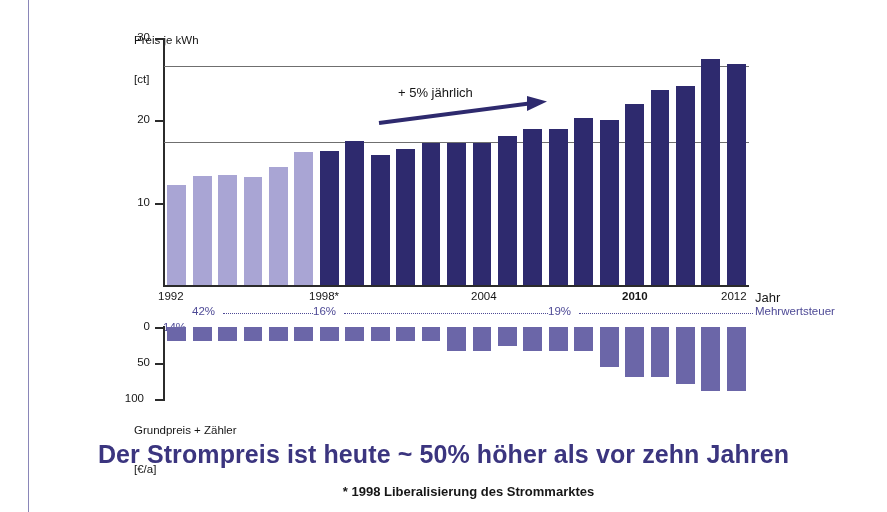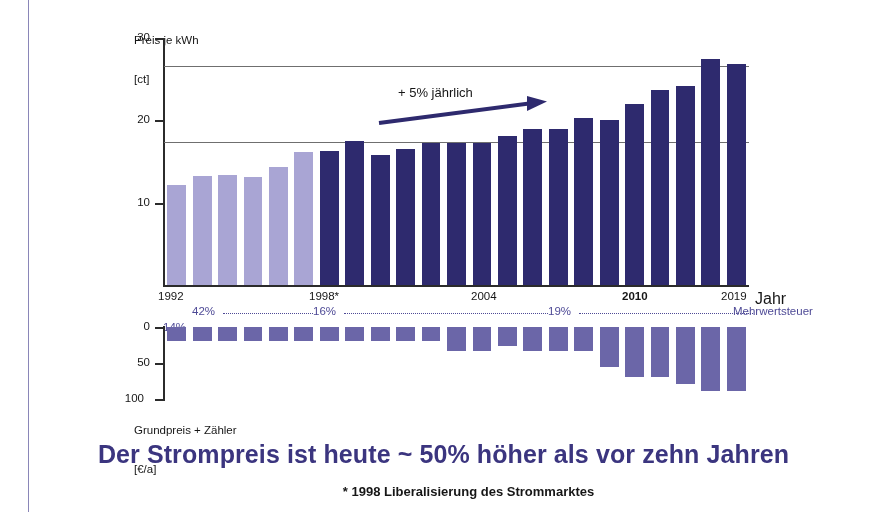--- a/index.html
+++ b/index.html
@@ -94,31 +94,31 @@
   }
   .x-label {
     position: absolute;
     font-size: 11.5px;
     color: #161616;
     top: 290px;
     white-space: pre;
   }
   .jahr-label {
     position: absolute;
-    font-size: 16px;
+    font-size: 13px;
     color: #161616;
     left: 755px;
     top: 290px;
     text-align: right;
   }
   .mwst-label {
     position: absolute;
     font-size: 11.5px;
     color: #4e4a96;
-    left: 733px;
+    left: 755px;
     top: 305px;
   }
   .mwst-row {
     position: absolute;
     top: 305px;
     left: 163px;
     width: 590px;
     height: 14px;
   }
   .mwst-val {
@@ -280,21 +280,21 @@
     <div class="annotation">+ 5% jährlich</div>
     <svg class="arrow-svg" width="185" height="35" viewBox="0 0 185 35">
       <line x1="4" y1="28" x2="158" y2="8" stroke="#2e2a6e" stroke-width="4"></line>
       <polygon points="152,1 172,6.5 152,16" fill="#2e2a6e"></polygon>
     </svg>
 
     <div class="x-label" style="left:158px;">1992</div>
     <div class="x-label" style="left:309px;">1998*</div>
     <div class="x-label" style="left:471px;">2004</div>
     <div class="x-label" style="left:622px;font-weight:bold;">2010</div>
-    <div class="x-label" style="left:721px;">2019</div>
+    <div class="x-label" style="left:721px;">2012</div>
 
     <div class="jahr-label">Jahr</div>
     <div class="mwst-label">Mehrwertsteuer</div>
 
     <div class="mwst-row">
       <div class="mwst-val" style="left:0px;margin-top:16px;">14%</div>
       <div class="mwst-val" style="left:29px;">42%</div>
       <div class="dots" style="left:60px; width:90px;"></div>
       <div class="mwst-val" style="left:150px;">16%</div>
       <div class="dots" style="left:181px; width:204px;"></div>

